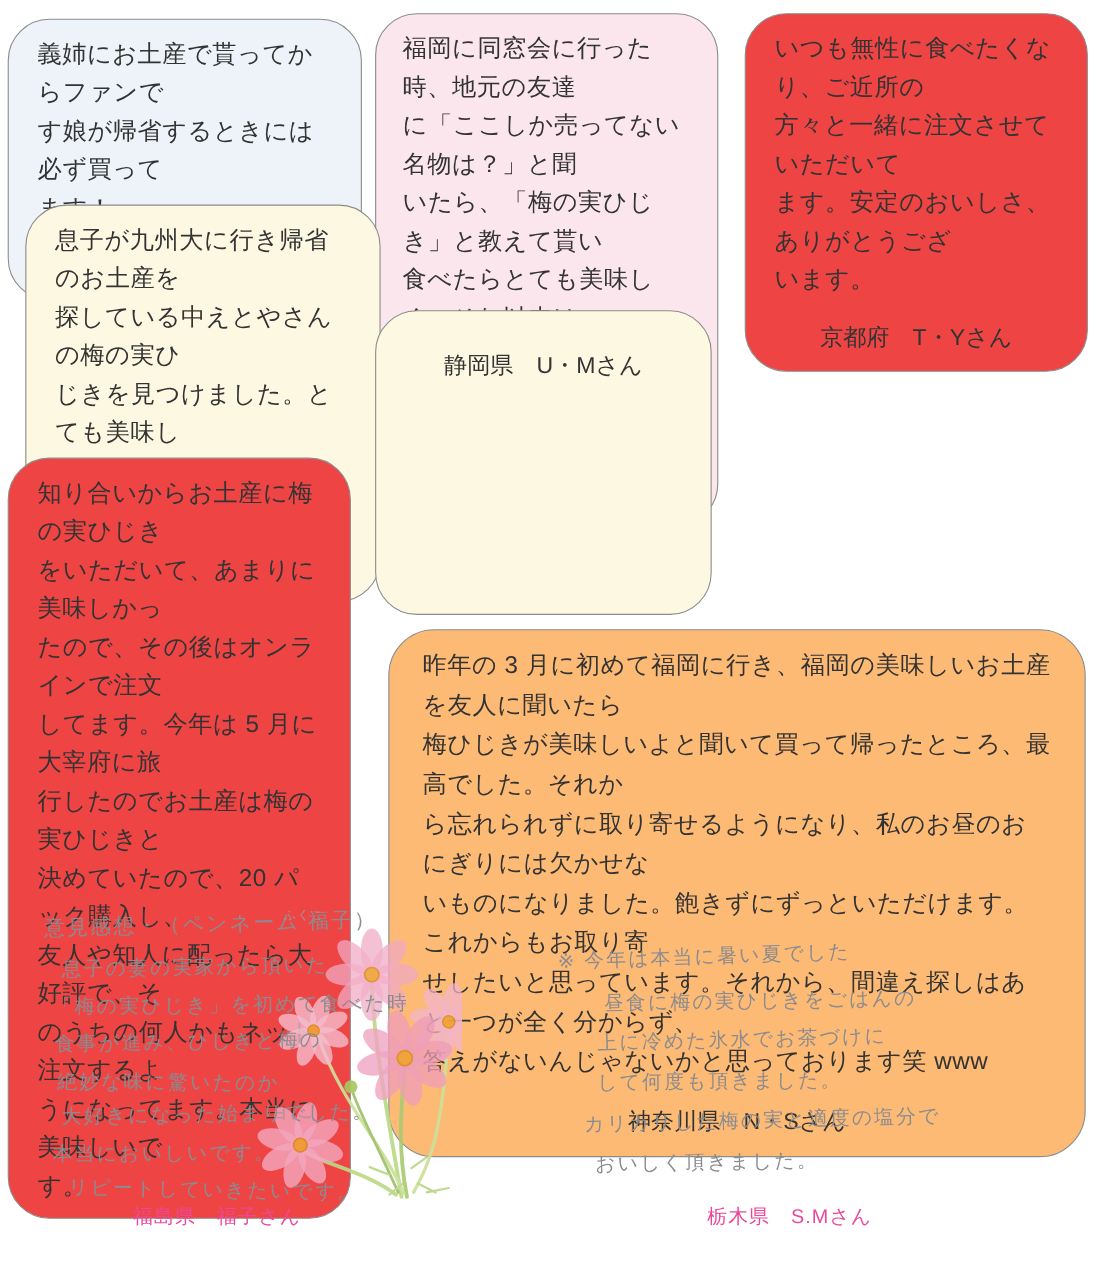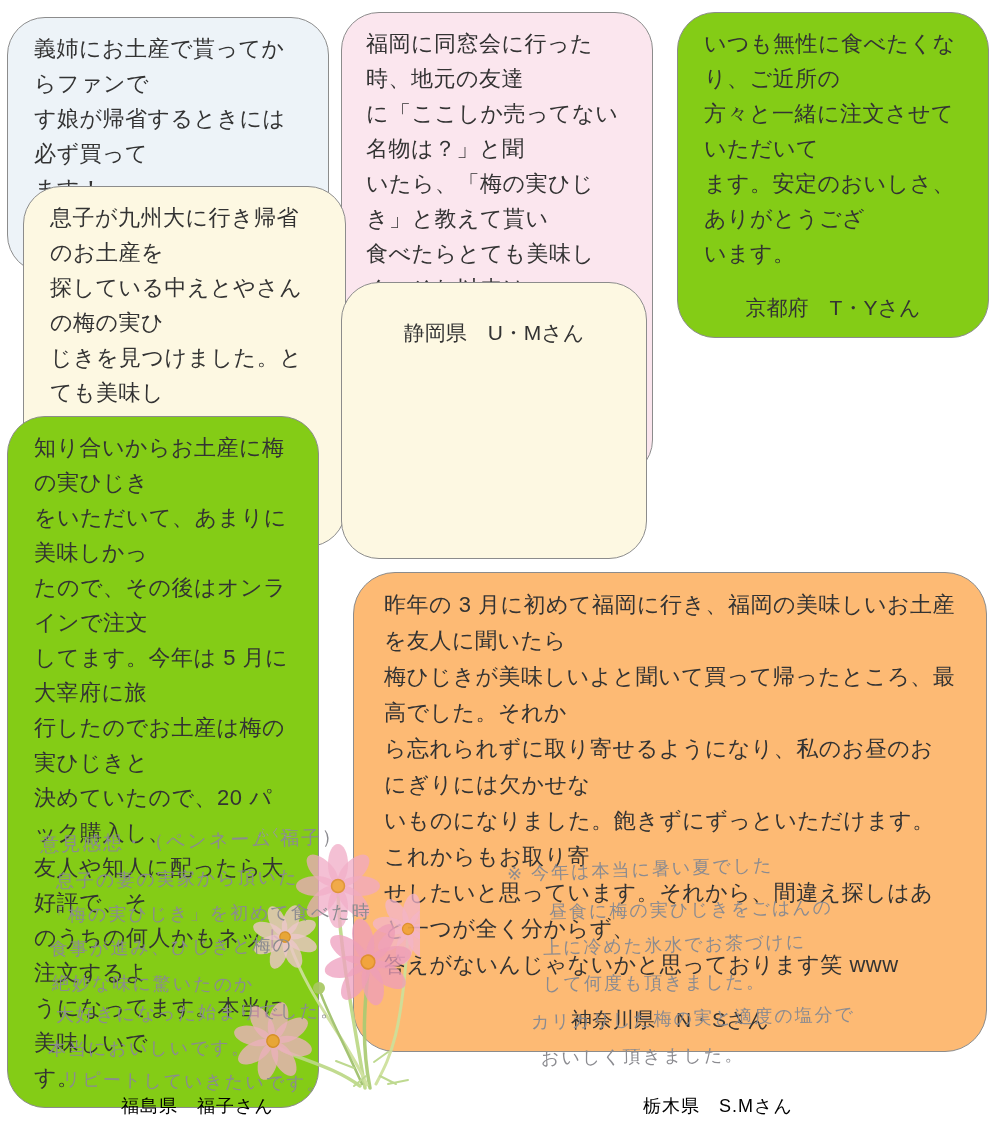--- a/index.html
+++ b/index.html
@@ -26,21 +26,21 @@
     letter-spacing:0.5px;
   }
   .bubble .author{
     margin-top:20px;
     font-size:21px;
     line-height:34px;
     text-align:center;
   }
   .c-blue   {background:#edf3f8;}
   .c-pink   {background:#fbe6ee;padding-left:24px;}
-  .c-green  {background:#84cc16;}
+  .c-green  {background:#ef4444;}
   .c-cream  {background:#fdf8e2;}
   .c-ltblue {background:#fdba74;}
 
   .b1{left:7px;  top:17px;  width:322px; min-height:145px;}
   .b2{left:341px;top:12px;  width:312px; min-height:243px;}
   .b3{left:677px;top:12px;  width:312px; min-height:184px;}
   .b4{left:23px;  top:186px; width:323px; min-height:207px;}
   .b5{left:341px;top:282px; width:306px; min-height:277px;}
   .b6{left:677px;top:214px; width:313px; min-height:311px;}
   .b7{left:7px;  top:416px; width:312px; min-height:366px;}
@@ -82,21 +82,21 @@
   .note2 .l1{left:54px; top:46px;  transform:rotate(-1deg);}
   .note2 .l2{left:48px; top:82px;  transform:rotate(-1.4deg);}
   .note2 .l3{left:48px; top:118px; transform:rotate(-0.6deg);}
   .note2 .l4{left:36px; top:156px; transform:rotate(-1.4deg);}
   .note2 .l5{left:46px; top:192px; transform:rotate(-1deg);}
 
   .attr{
     position:absolute;
     z-index:3;
     font-size:18px;
-    color:#000000;
+    color:#ec4899;
     letter-spacing:1px;
     white-space:nowrap;
   }
   .attr1{left:121px; top:1094px;}
   .attr2{left:643px; top:1094px;}
 </style>
 </head>
 <body>
 
 <div class="page">

